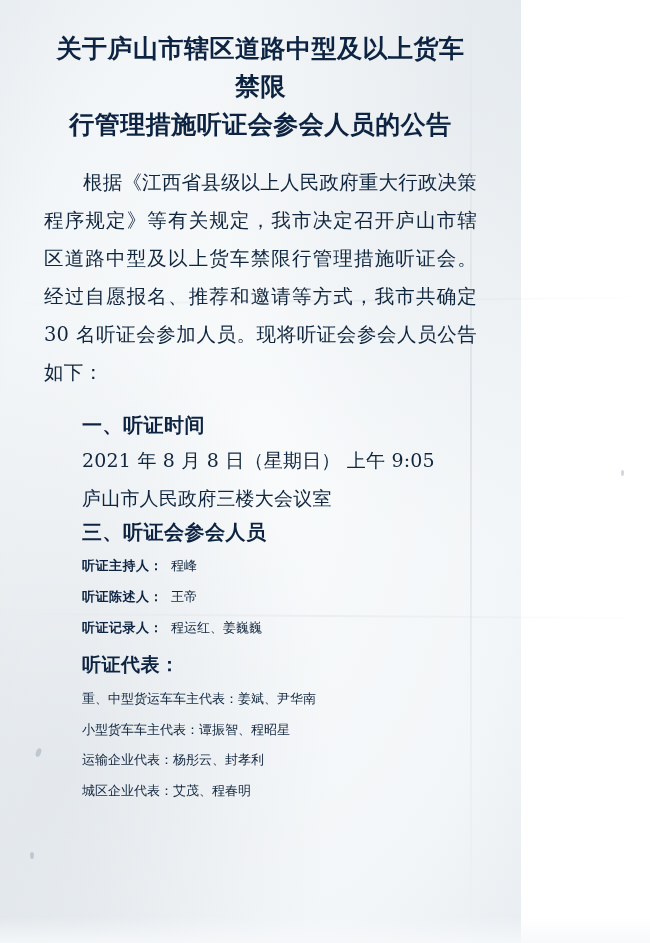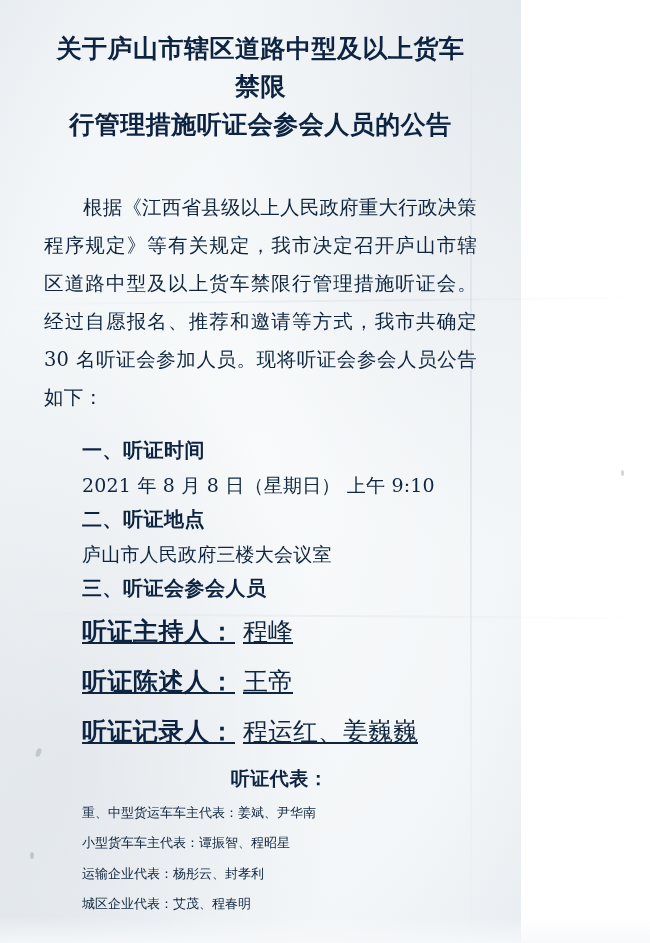--- a/index.html
+++ b/index.html
@@ -57,21 +57,21 @@
     font-size: 25px;
     line-height: 1.52;
     letter-spacing: 0.5px;
     color: #0d2342;
     margin: 8px 0 0 0;
     padding: 0 4px;
   }
   .doc-title .line2 { display: block; }
 
   .body-para {
-    margin-top: 45px;
+    margin-top: 20px;
     font-size: 19.5px;
     line-height: 1.95;
     text-align: justify;
     text-indent: 2em;
     color: #10263f;
     letter-spacing: 0.2px;
   }
 
   .section-head {
     font-weight: bold;
@@ -85,45 +85,43 @@
   .section-text {
     font-size: 19px;
     margin: 4px 0 4px 0;
     padding-left: 38px;
     color: #10263f;
     line-height: 1.8;
     letter-spacing: 0.2px;
   }
 
   .role-line {
-    font-size: 25px;
+    font-size: 13px;
     margin: 10px 0 10px 0;
     padding-left: 38px;
     color: #10263f;
     line-height: 1.6;
-    text-decoration: underline;
   }
   .role-label {
     font-weight: bold;
     color: #0d2342;
     letter-spacing: 0.5px;
   }
   .role-value {
     font-weight: normal;
     margin-left: 8px;
   }
 
   .rep-heading {
     font-size: 19px;
     font-weight: bold;
     margin: 14px 0 6px 0;
     padding-left: 38px;
     color: #0d2342;
     letter-spacing: 0.5px;
-    text-align: center;
   }
 
   .rep-line {
     font-size: 13px;
     margin: 11px 0 11px 0;
     padding-left: 38px;
     color: #10263f;
     line-height: 1.5;
   }
 
@@ -153,23 +151,22 @@
   <div class="content">
 
     <div class="doc-title">
       <span>关于庐山市辖区道路中型及以上货车禁限</span>
       <span class="line2">行管理措施听证会参会人员的公告</span>
     </div>
 
     <p class="body-para">根据《江西省县级以上人民政府重大行政决策程序规定》等有关规定，我市决定召开庐山市辖区道路中型及以上货车禁限行管理措施听证会。经过自愿报名、推荐和邀请等方式，我市共确定 30 名听证会参加人员。现将听证会参会人员公告如下：</p>
 
     <div class="section-head">一、听证时间</div>
-    <div class="section-text">2021 年 8 月 8 日（星期日） 上午 9:10</div>
+    <div class="section-text">2021 年 8 月 8 日（星期日） 上午 9:05</div>
 
-    <div class="section-head">二、听证地点</div>
     <div class="section-text">庐山市人民政府三楼大会议室</div>
 
     <div class="section-head">三、听证会参会人员</div>
 
     <div class="role-line">
       <span class="role-label">听证主持人：</span><span class="role-value">程峰</span>
     </div>
 
     <div class="role-line">
       <span class="role-label">听证陈述人：</span><span class="role-value">王帝</span>

